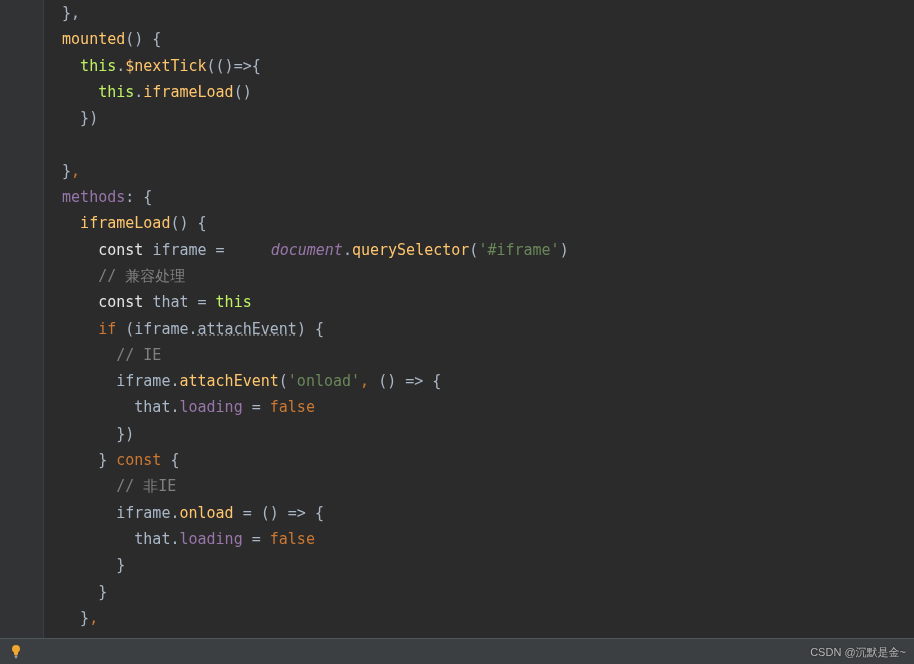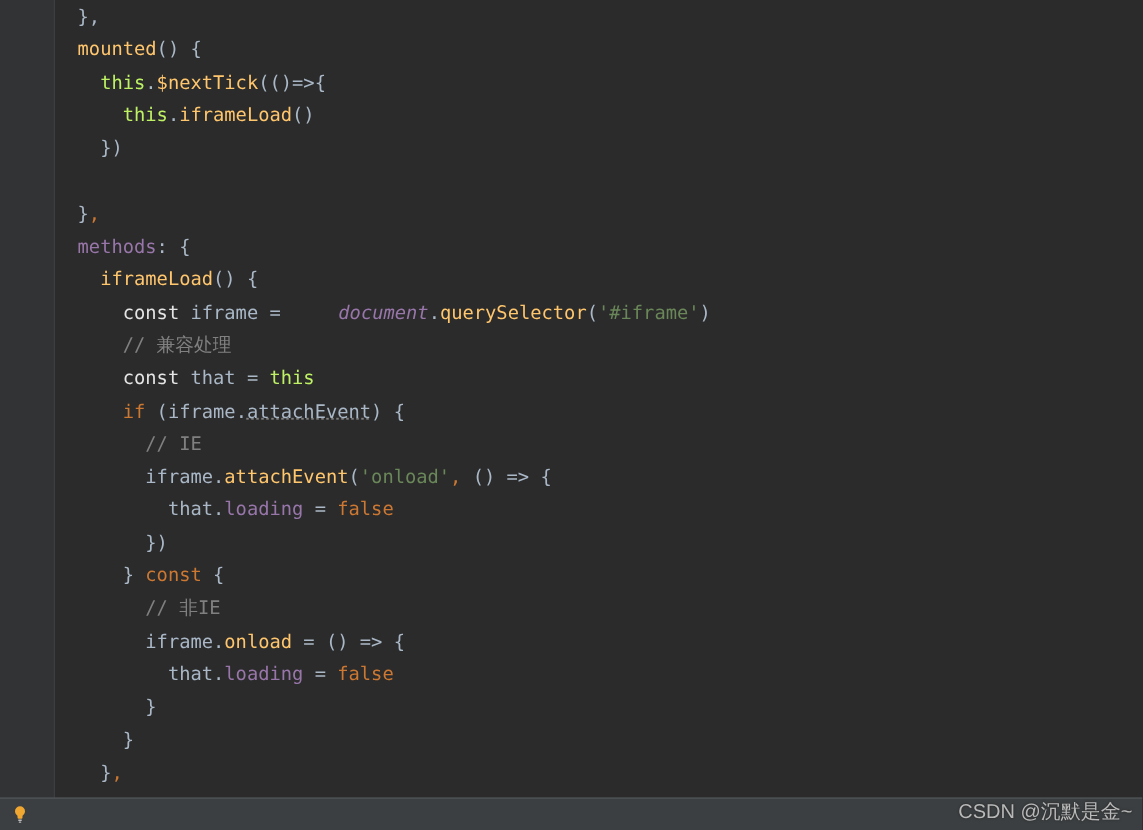--- a/index.html
+++ b/index.html
@@ -66,21 +66,21 @@
     }
     .bulb-icon {
       width: 16px;
       height: 16px;
     }
     .watermark {
       position: absolute;
       bottom: 4px;
       right: 8px;
       color: #b8b8b8;
-      font-size: 16px;
+      font-size: 11px;
       font-family: sans-serif;
       text-shadow: 0 0 2px rgba(0,0,0,0.5);
     }
   </style>
 </head>
 <body>
 
 <div class="editor">
   <div class="gutter"></div>
   <div class="code-area">

